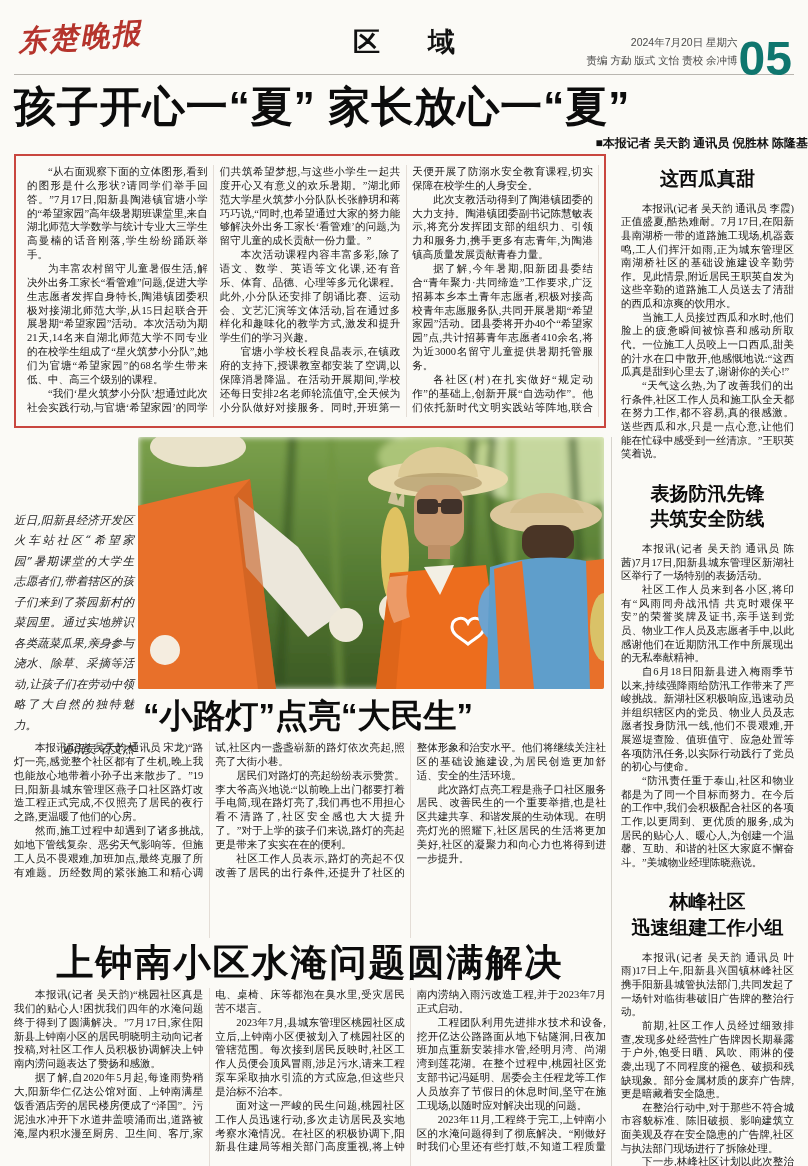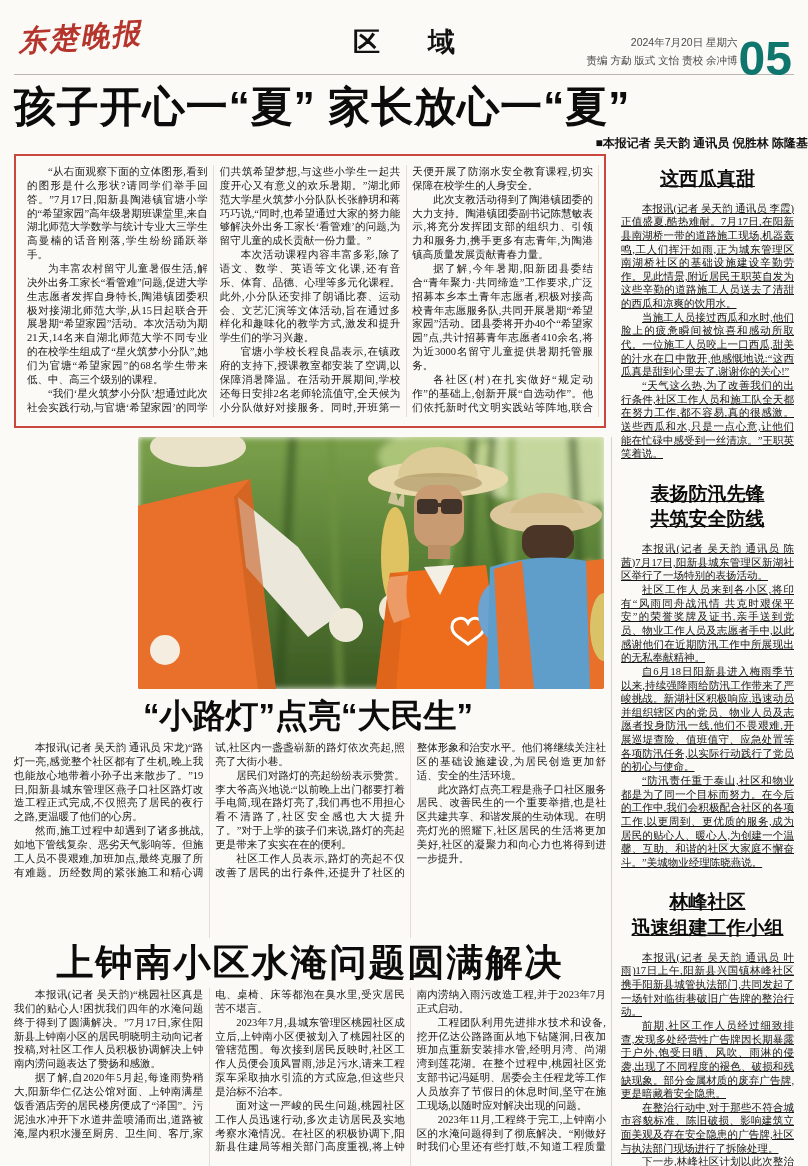--- a/index.html
+++ b/index.html
@@ -47,21 +47,21 @@
           font-family:"Liberation Sans",sans-serif; font-weight:900; font-size:33px; color:#0c0c0c; }
   .lamp-body { position:absolute; left:14px; top:741px; width:592px; height:197px; overflow:hidden; }
   
   .flood-title { position:absolute; left:14px; top:938px; width:592px; text-align:center;
           font-family:"Liberation Sans",sans-serif; font-weight:900; font-size:37px;
           letter-spacing:2px; color:#0c0c0c; }
   .flood-body { position:absolute; left:14px; top:988px; width:592px; height:178px; overflow:hidden; }
   
   .vrule { position:absolute; left:611px; top:437px; bottom:0; width:1px; background:#d6d3cc; }
   .right-col { position:absolute; left:621px; top:154px; width:173px; height:1012px; overflow:hidden; }
-  .r-article { margin-bottom:20px;text-decoration:underline; }
+  .r-article { margin-bottom:20px; }
   .r-title { font-family:"Liberation Sans",sans-serif; font-weight:800; font-size:19px;
           line-height:1.35; text-align:center; margin:12px 0 10px; color:#0c0c0c; }
   .r-body p { margin:0; text-indent:2em; text-align:justify;
           font-size:10.5px; line-height:1.3; color:#161616; }
 </style>
 </head>
 <body>
 
 <div class="page">
 
@@ -86,20 +86,24 @@
       <p class="art">为丰富农村留守儿童暑假生活,解决外出务工家长“看管难”问题,促进大学生志愿者发挥自身特长,陶港镇团委积极对接湖北师范大学,从15日起联合开展暑期“希望家园”活动。本次活动为期21天,14名来自湖北师范大学不同专业的在校学生组成了“星火筑梦小分队”,她们为官塘“希望家园”的68名学生带来低、中、高三个级别的课程。</p>
       <p class="art">“我们‘星火筑梦小分队’想通过此次社会实践行动,与官塘‘希望家园’的同学们共筑希望梦想,与这些小学生一起共度开心又有意义的欢乐暑期。”湖北师范大学星火筑梦小分队队长张静玥和蒋巧巧说,“同时,也希望通过大家的努力能够解决外出务工家长‘看管难’的问题,为留守儿童的成长贡献一份力量。”</p>
       <p class="art">本次活动课程内容丰富多彩,除了语文、数学、英语等文化课,还有音乐、体育、品德、心理等多元化课程。此外,小分队还安排了朗诵比赛、运动会、文艺汇演等文体活动,旨在通过多样化和趣味化的教学方式,激发和提升学生们的学习兴趣。</p>
       <p class="art">官塘小学校长程良晶表示,在镇政府的支持下,授课教室都安装了空调,以保障消暑降温。在活动开展期间,学校还每日安排2名老师轮流值守,全天候为小分队做好对接服务。同时,开班第一天便开展了防溺水安全教育课程,切实保障在校学生的人身安全。</p>
       <p class="art">此次支教活动得到了陶港镇团委的大力支持。陶港镇团委副书记陈慧敏表示,将充分发挥团支部的组织力、引领力和服务力,携手更多有志青年,为陶港镇高质量发展贡献青春力量。</p>
       <p class="art">据了解,今年暑期,阳新团县委结合“青年聚力·共同缔造”工作要求,广泛招募本乡本土青年志愿者,积极对接高校青年志愿服务队,共同开展暑期“希望家园”活动。团县委将开办40个“希望家园”点,共计招募青年志愿者410余名,将为近3000名留守儿童提供暑期托管服务。</p>
       <p class="art">各社区(村)在扎实做好“规定动作”的基础上,创新开展“自选动作”。他们依托新时代文明实践站等阵地,联合志愿者、公益组织等力量,积极开展暑期托管班,让孩子们开心一“夏”,家长放心一“夏”。</p>
     </div>
   </div>
 
+  <div class="caption-block">
+    <div>近日,阳新县经济开发区火车站社区“希望家园”暑期课堂的大学生志愿者们,带着辖区的孩子们来到了茶园新村的菜园里。通过实地辨识各类蔬菜瓜果,亲身参与浇水、除草、采摘等活动,让孩子们在劳动中领略了大自然的独特魅力。</div>
+    <div class="caption-credit">通讯员 石文杰</div>
+  </div>
 
   <svg class="photo" viewBox="0 0 466 252" xmlns="http://www.w3.org/2000/svg">
     <defs>
       <linearGradient id="gbg" x1="0" y1="0" x2="0" y2="1">
         <stop offset="0" stop-color="#7ba04b"></stop>
         <stop offset="0.55" stop-color="#557b33"></stop>
         <stop offset="1" stop-color="#3c5a24"></stop>
       </linearGradient>
       <filter id="bgblur">
           <feGaussianBlur stdDeviation="3"></feGaussianBlur>

